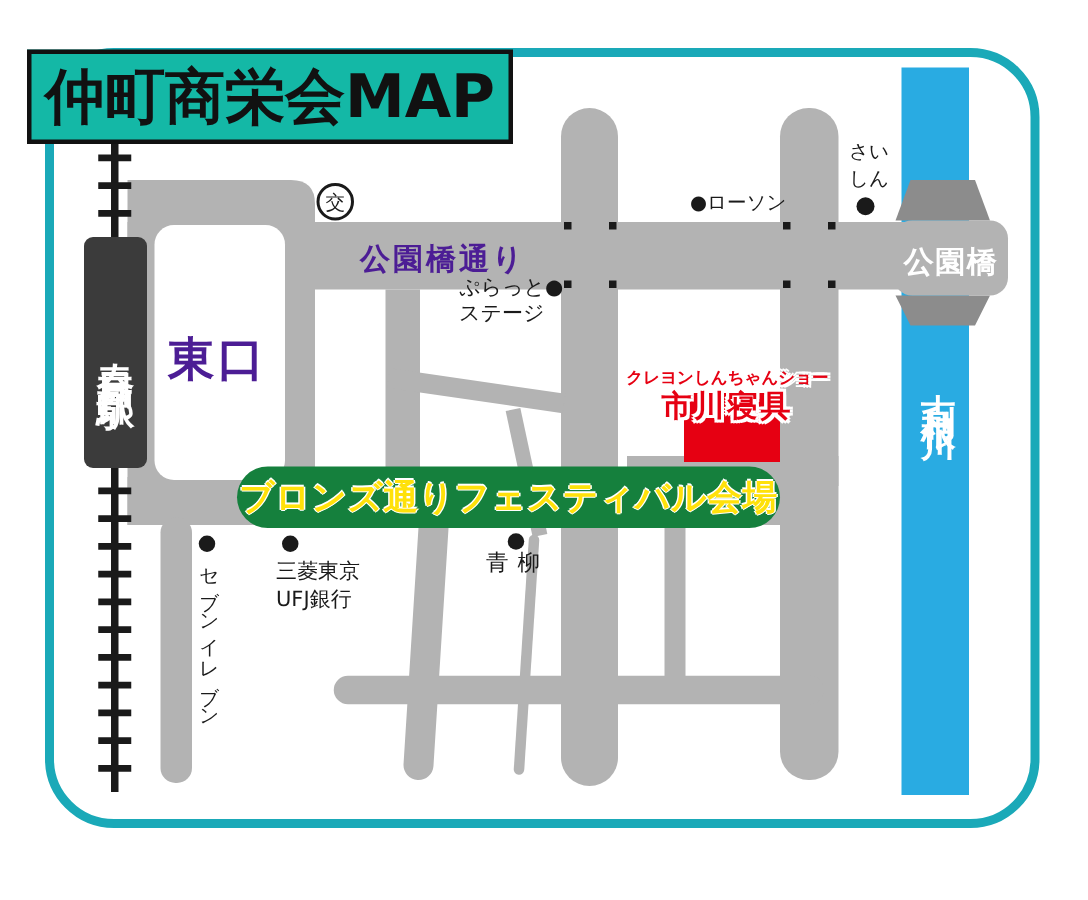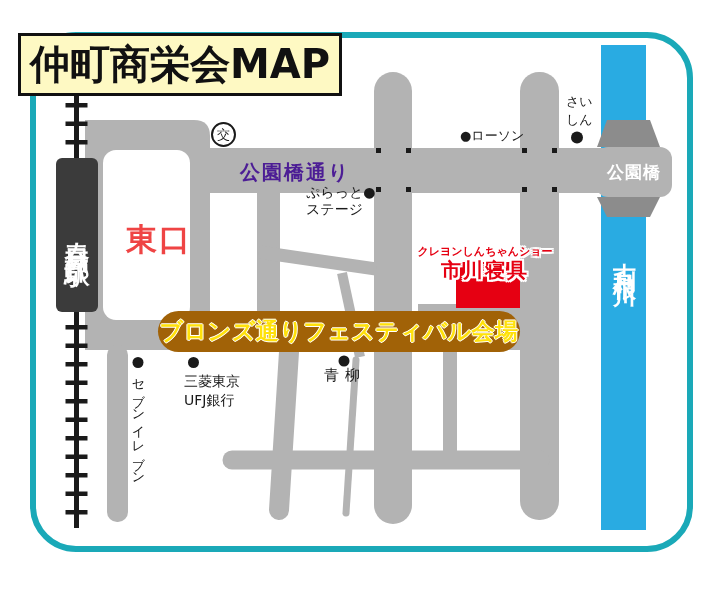--- a/index.html
+++ b/index.html
@@ -2,45 +2,45 @@
 <html><head>
 <meta charset="utf-8">
 <style>
   html,body{margin:0;padding:0;background:#fff;}
   #stage-area{position:relative;width:725px;height:600px;background:#fff;overflow:hidden;
     font-family:"DejaVu Sans","Liberation Sans",sans-serif;}
   .abs{position:absolute;}
   
   #frame{left:30px;top:32px;width:651px;height:508px;border:6px solid #1aa9b8;border-radius:46px;}
   
-  #title-box{left:18px;top:33px;width:324px;height:63px;background:#fef9c3;border:3.5px solid #111;
+  #title-box{left:18px;top:33px;width:324px;height:63px;background:#14b8a6;border:3.5px solid #111;
     box-sizing:border-box;display:flex;align-items:center;justify-content:center;}
   #title-box .t{font-size:40px;font-weight:900;color:#111;letter-spacing:0px;white-space:nowrap;}
   
   #mapsvg{left:0;top:0;}
   
   .poi{color:#1a1a1a;white-space:nowrap;line-height:17px;font-size:13px;}
   .vtext{writing-mode:vertical-rl;text-orientation:upright;white-space:nowrap;}
   #lbl-koendori{left:240px;top:159px;font-size:20px;font-weight:700;color:#4c1d95;letter-spacing:2px;}
-  #lbl-bridge{left:596px;top:161px;width:76px;text-align:center;font-size:17px;font-weight:700;color:#fff;letter-spacing:1px;}
+  #lbl-bridge{left:596px;top:161px;width:76px;text-align:center;font-size:20px;font-weight:700;color:#fff;letter-spacing:1px;}
   #lbl-river{left:601px;top:244px;width:40px;text-align:center;font-size:23px;font-weight:700;color:#fff;letter-spacing:7px;}
   #lbl-station{left:58px;top:163px;width:38px;height:146px;display:flex;align-items:center;justify-content:center;
     font-size:25px;font-weight:700;color:#fff;letter-spacing:7px;}
-  #lbl-exit{left:112px;top:219px;width:80px;text-align:right;font-size:31px;font-weight:700;color:#ef4444;letter-spacing:2px;}
+  #lbl-exit{left:112px;top:219px;width:80px;text-align:left;font-size:31px;font-weight:700;color:#4c1d95;letter-spacing:2px;}
   #police-circle{left:211px;top:122px;width:25px;height:25px;border:2px solid #1a1a1a;border-radius:50%;
     background:#fff;box-sizing:border-box;display:flex;align-items:center;justify-content:center;
     font-size:13px;color:#1a1a1a;font-weight:500;}
   #lbl-lawson{left:416px;top:127px;margin-left:44px;}
   #lbl-platto{left:306px;top:184px;font-size:14px;}
   #lbl-saishin{left:566px;top:93px;line-height:18px;}
   #lbl-seven{left:129px;top:369px;height:104px;font-size:13px;letter-spacing:1px;color:#1a1a1a;}
   #lbl-bank{left:184px;top:372px;font-size:14px;line-height:19px;}
   #lbl-aoyagi{left:324px;top:367px;font-size:15px;letter-spacing:6px;}
   
-  #banner{left:158px;top:311px;width:362px;height:41px;background:#a16207;border-radius:21px;
+  #banner{left:158px;top:311px;width:362px;height:41px;background:#15803d;border-radius:21px;
     display:flex;align-items:center;justify-content:center;}
   #banner .t{font-size:23px;font-weight:900;color:#ffe10a;letter-spacing:0.5px;white-space:nowrap;
     text-shadow:1px 0 0 #fff,-1px 0 0 #fff,0 1px 0 #fff,0 -1px 0 #fff;}
   
   #stage-label{left:412px;top:245px;width:146px;text-align:center;color:#e60012;font-weight:900;}
   #stage-label div{text-shadow:-2px -2px 0 #fff,2px -2px 0 #fff,-2px 2px 0 #fff,2px 2px 0 #fff,0 -2px 0 #fff,0 2px 0 #fff,-2px 0 0 #fff,2px 0 0 #fff;}
   .stage-l1{font-size:11px;line-height:14px;letter-spacing:0px;}
   .stage-l2{font-size:20px;line-height:22px;letter-spacing:2px;}
   .stage-l3{font-size:20px;line-height:21px;letter-spacing:3px;}
 </style>

